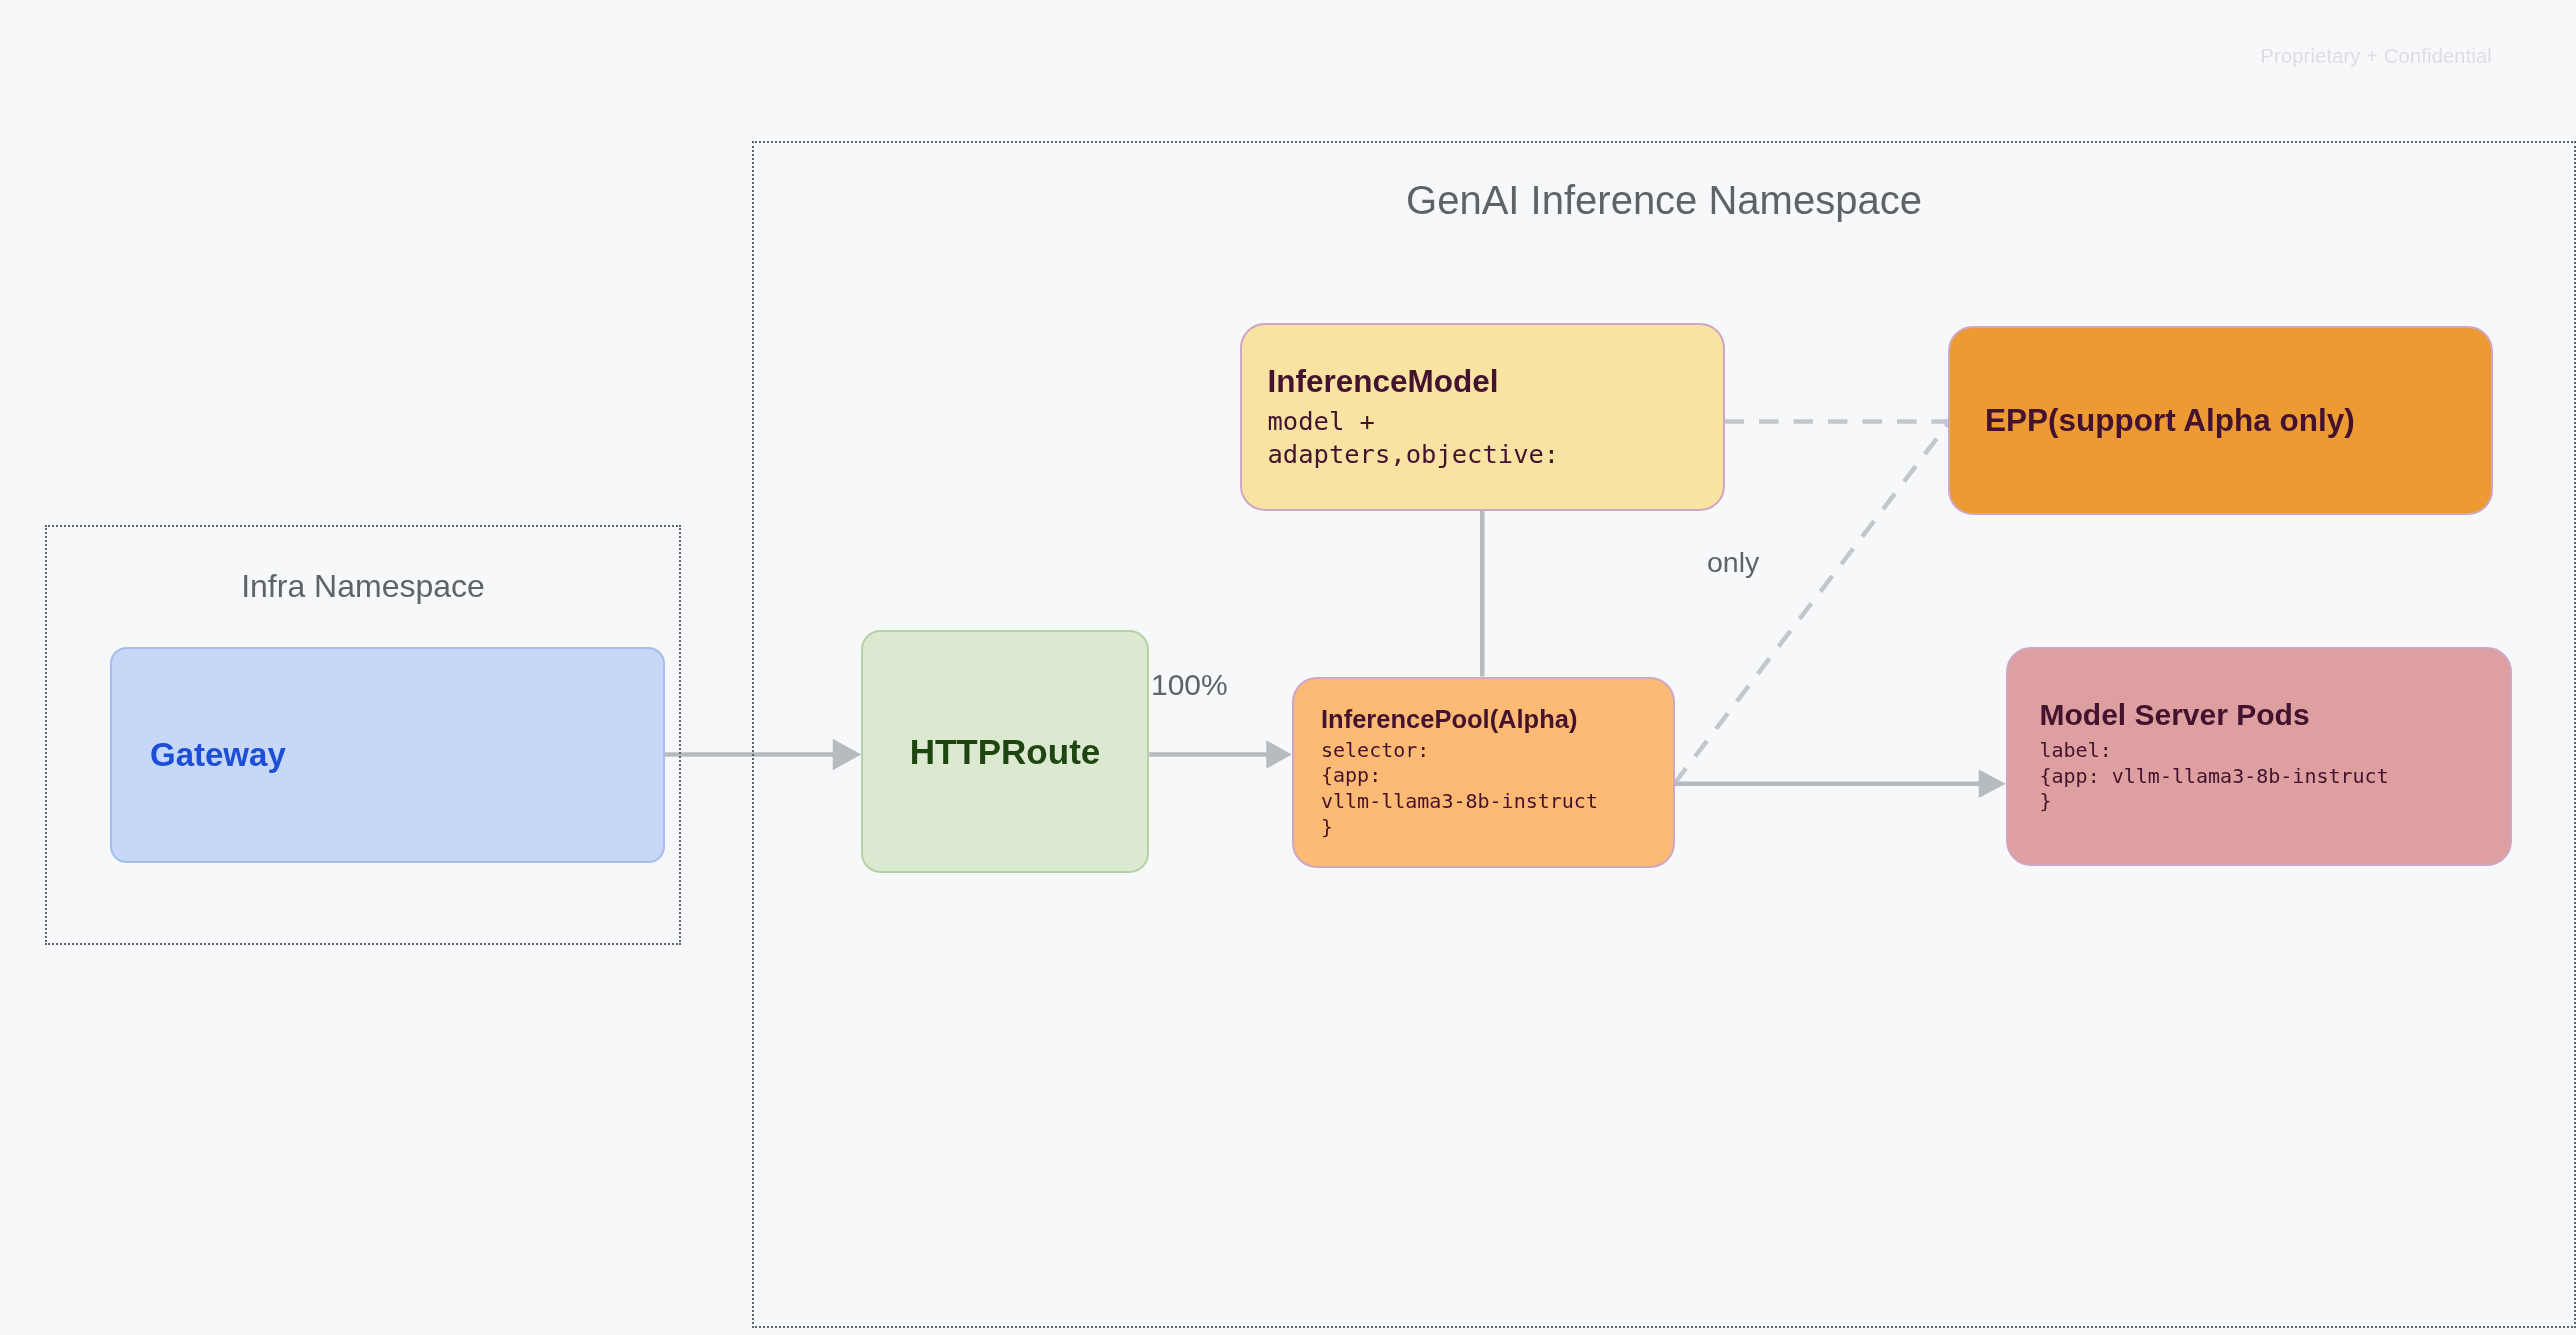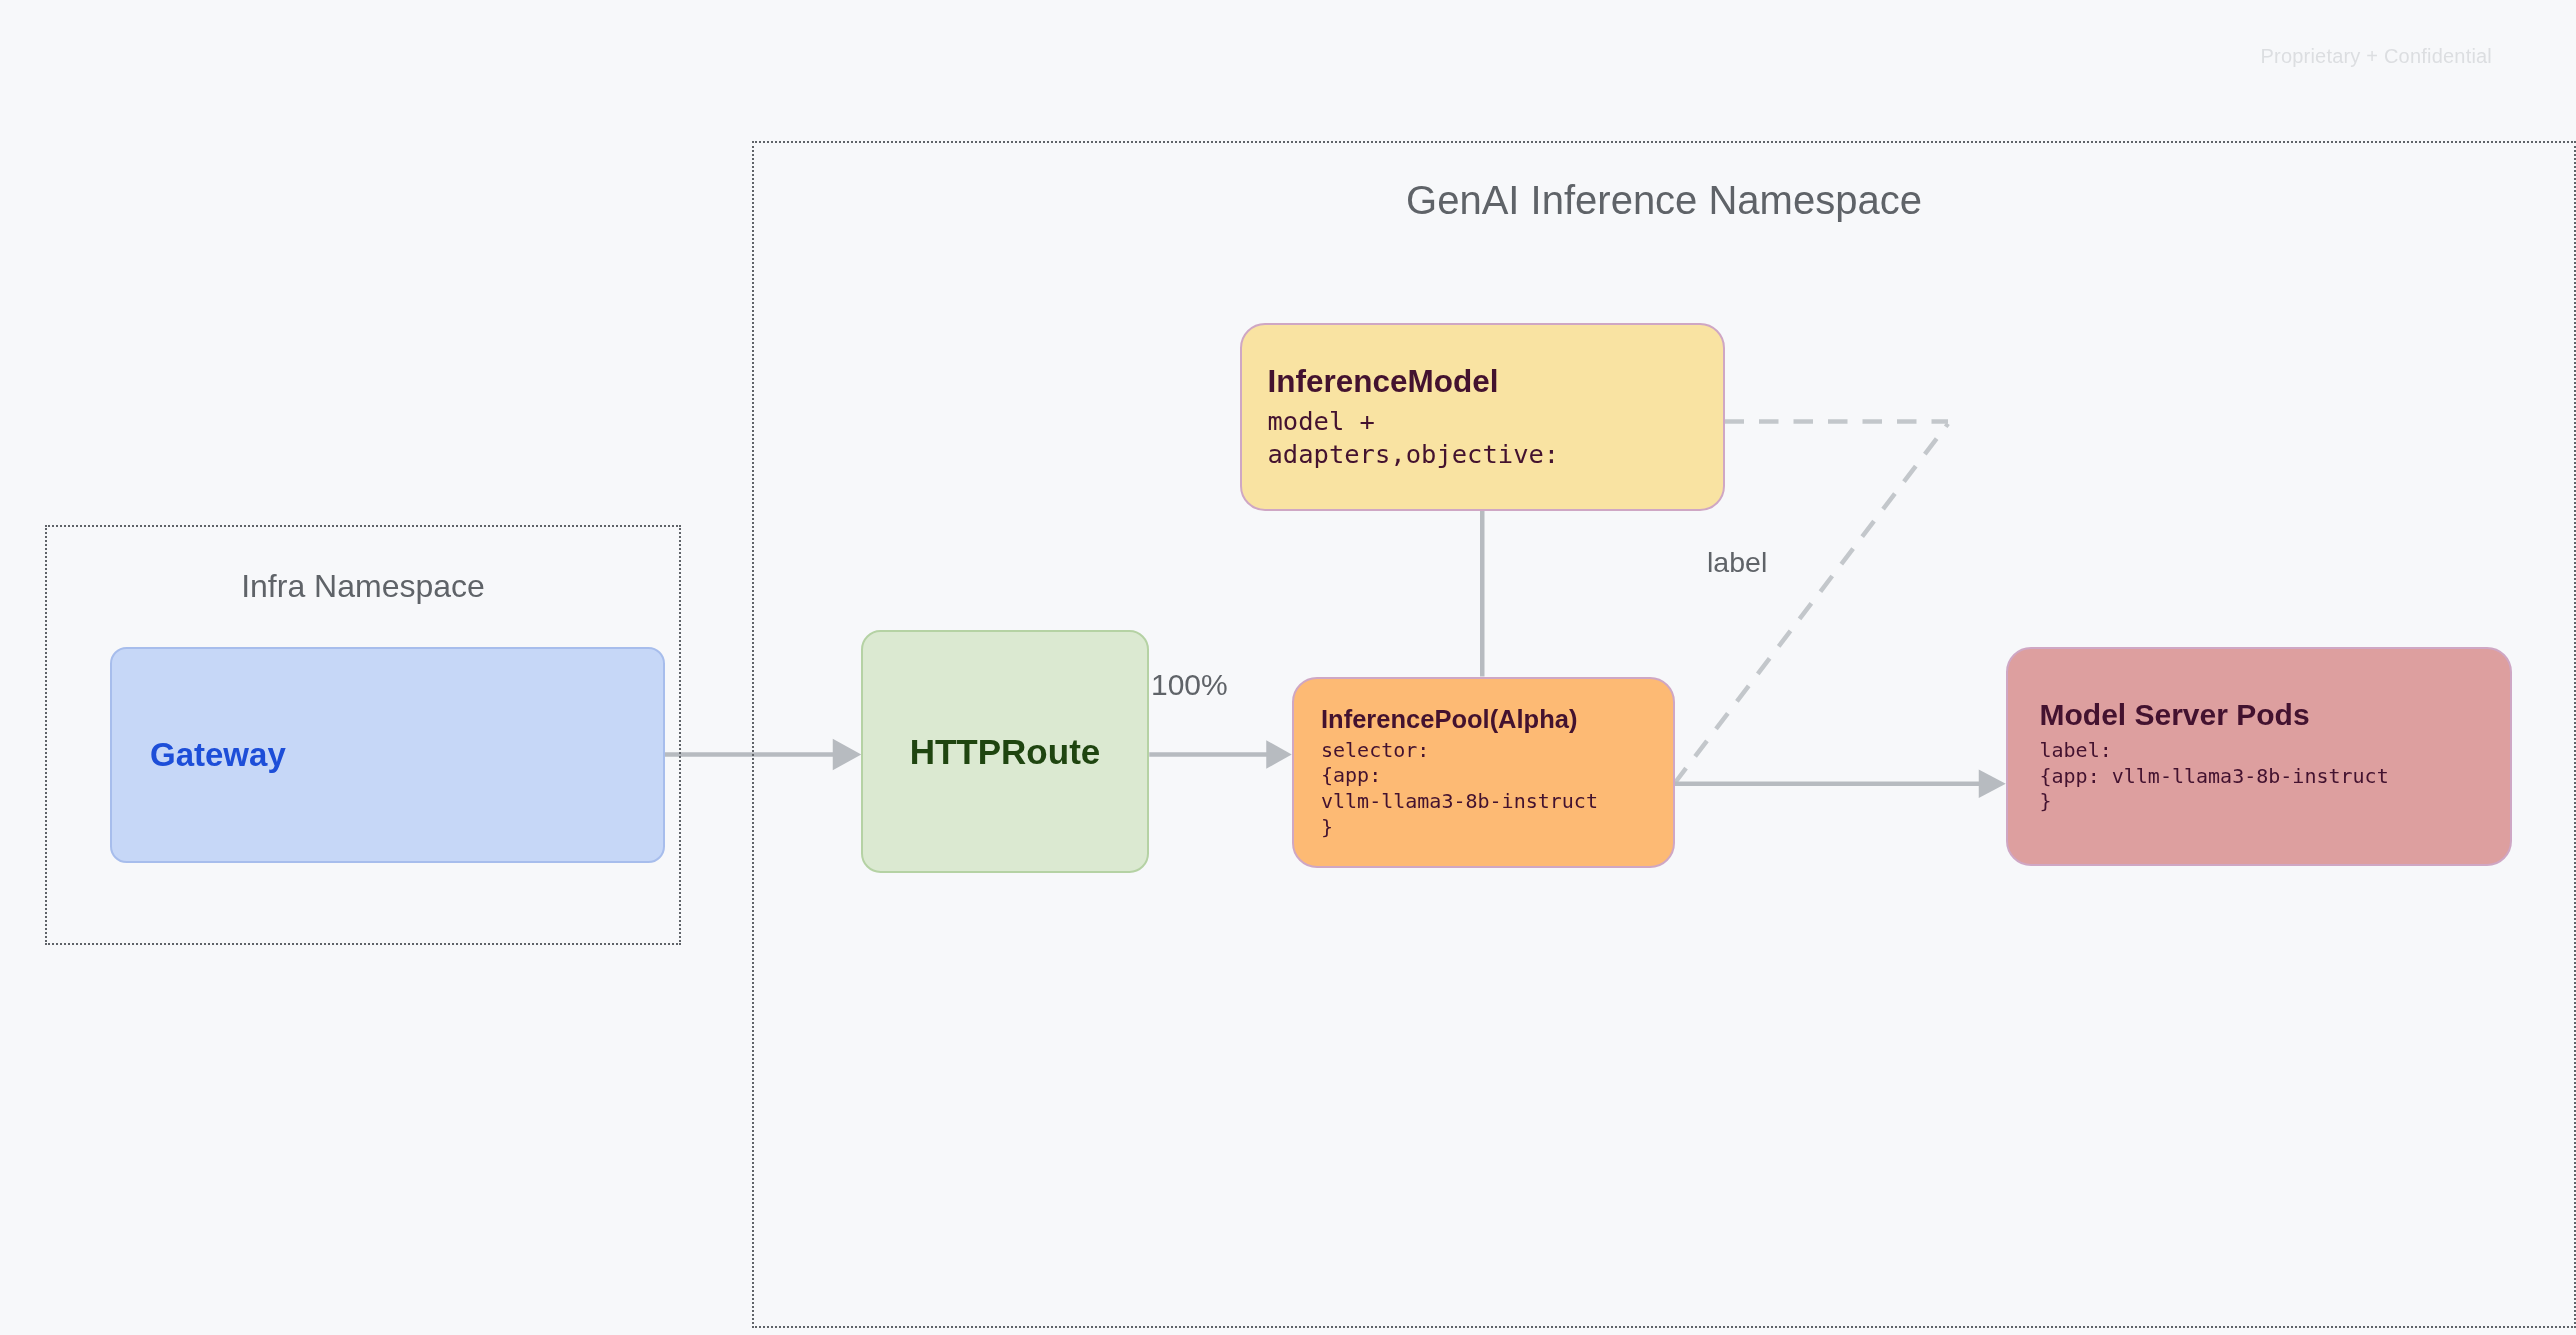--- a/index.html
+++ b/index.html
@@ -187,21 +187,21 @@
       <line x1="2232" y1="1045" x2="2597" y2="565" stroke="#c3c7cb" stroke-width="6" stroke-dasharray="26 20"></line>
     </g>
 
     <g>
       <line x1="2232" y1="1045" x2="2640" y2="1045" stroke="#b7bbc0" stroke-width="6"></line>
       <path d="M2638,1026 L2674,1045 L2638,1064 z" fill="#b7bbc0"></path>
     </g>
   </svg>
 
   <div class="edge-label" id="lbl-100">100%</div>
-  <div class="edge-label" id="lbl-watch">label</div>
+  <div class="edge-label" id="lbl-watch">only</div>
 
   <div class="ns" id="ns-infra">
     <div class="ns-title">Infra Namespace</div>
   </div>
 
   <div class="ns" id="ns-genai">
     <div class="ns-title">GenAI Inference Namespace</div>
   </div>
 
   <div class="node" id="n-gateway">
@@ -219,20 +219,23 @@
   </div>
 
   <div class="node" id="n-infpool">
     <div class="title">InferencePool(Alpha)</div>
     <div class="sub">selector:
 {app:
 vllm-llama3-8b-instruct
 }</div>
   </div>
 
+  <div class="node" id="n-epp">
+    <div class="title">EPP(support Alpha only)</div>
+  </div>
 
   <div class="node" id="n-pods">
     <div class="title">Model Server Pods</div>
     <div class="sub">label:
 {app: vllm-llama3-8b-instruct
 }</div>
   </div>
 
 </div>
 

